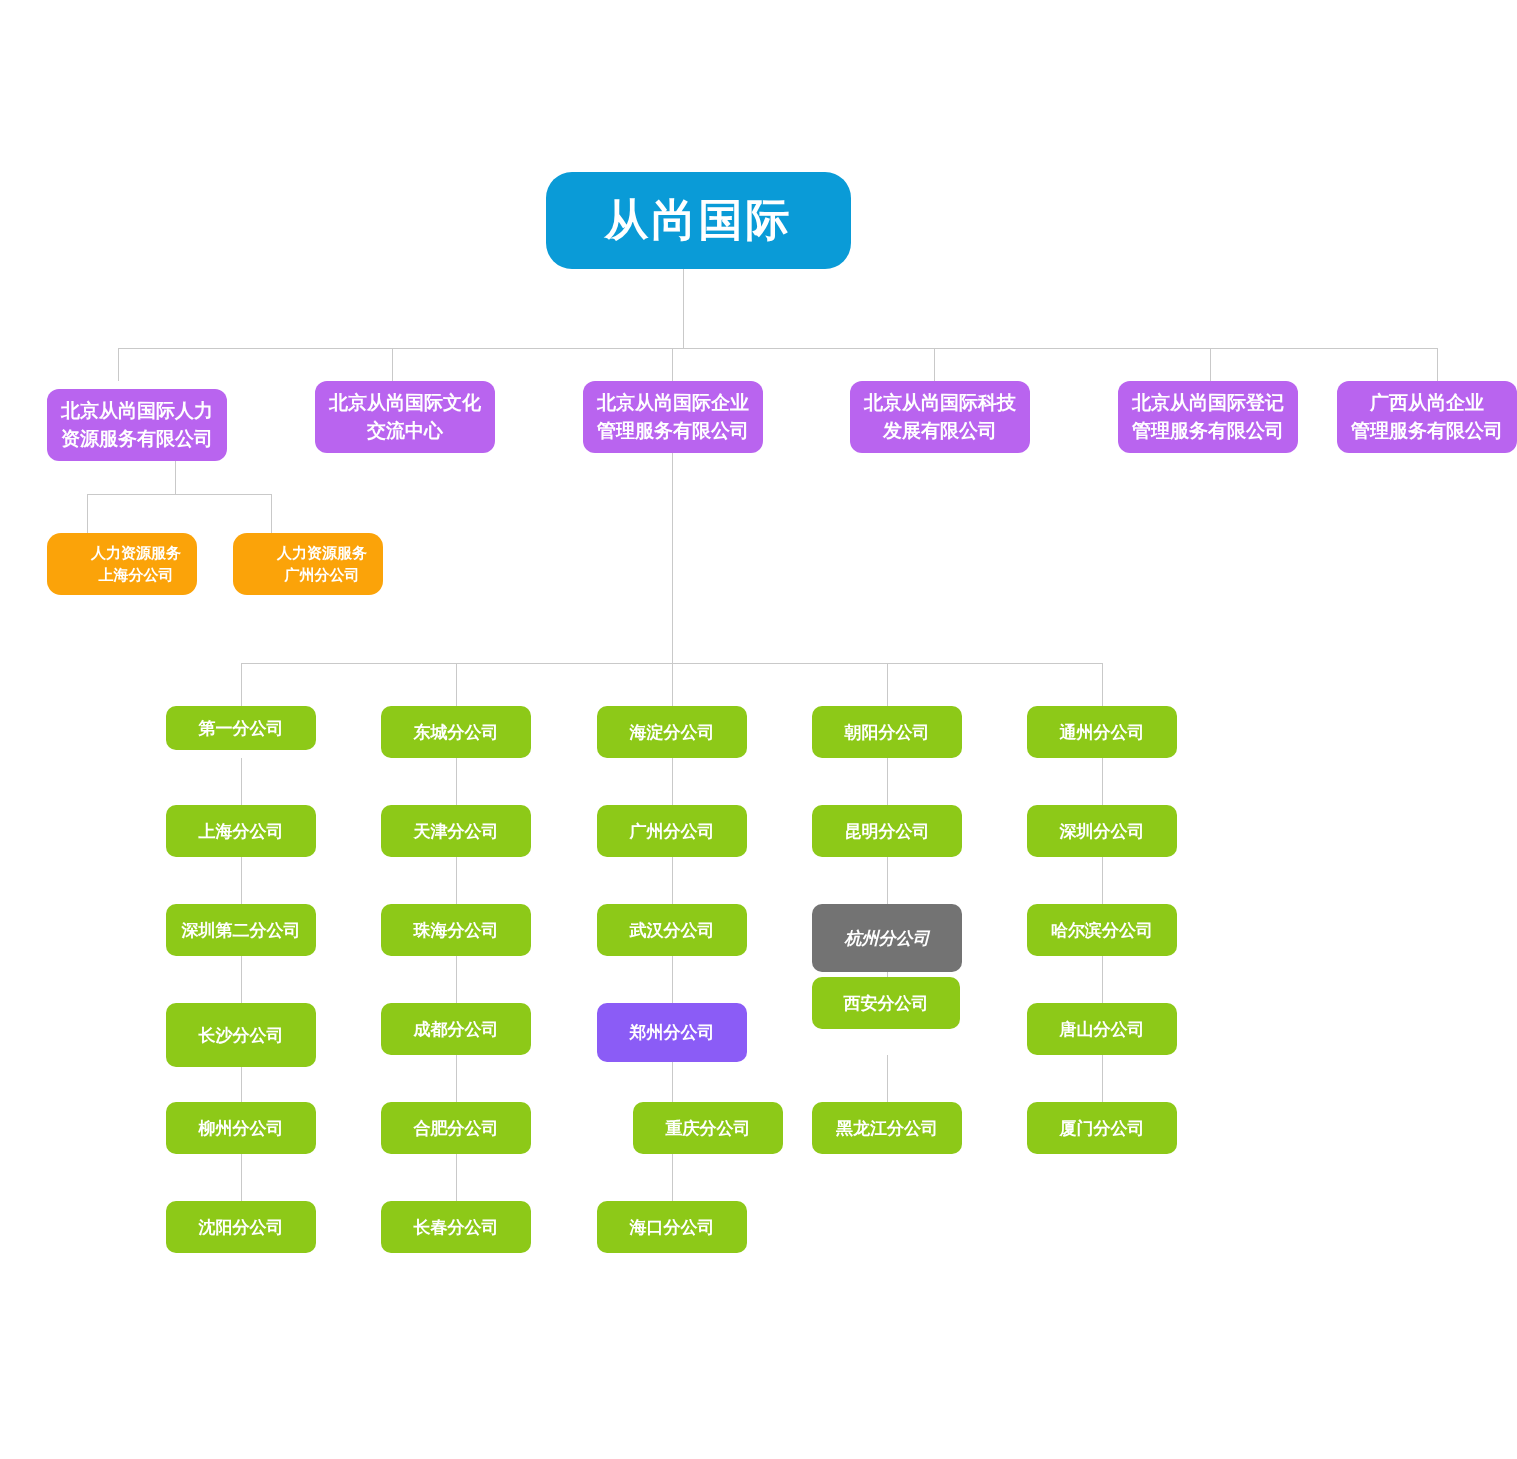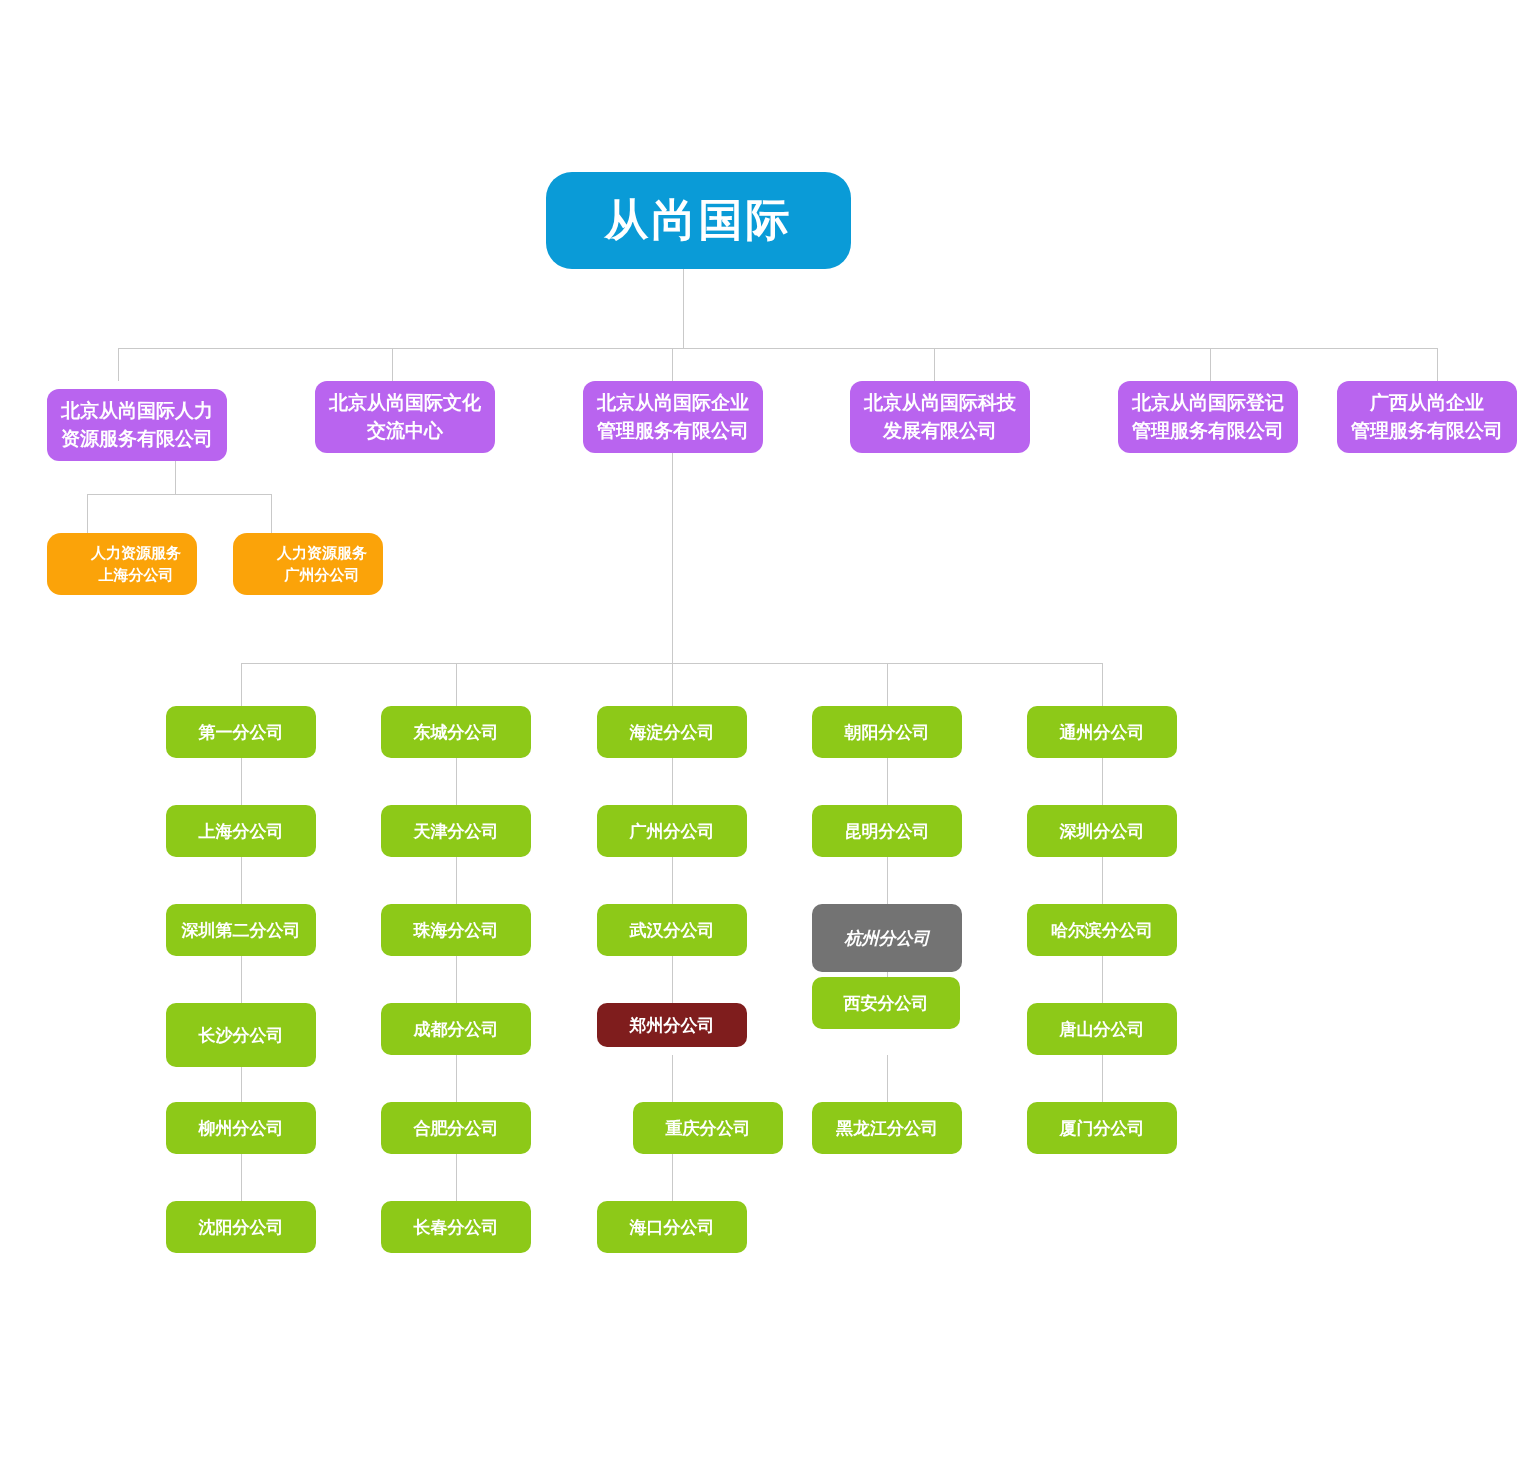--- a/index.html
+++ b/index.html
@@ -91,21 +91,21 @@
         <span>管理服务有限公司</span>
       </div>
       <div class="node hr-node" style="left: 47px; top: 533px; width: 150px; height: 62px; background: rgb(251, 163, 9);">
         <span>人力资源服务</span>
         <span>上海分公司</span>
       </div>
       <div class="node hr-node" style="left: 233px; top: 533px; width: 150px; height: 62px; background: rgb(251, 163, 9);">
         <span>人力资源服务</span>
         <span>广州分公司</span>
       </div>
-      <div class="node city-node" style="left: 166px; top: 706px; width: 150px; height: 52px; background: rgb(141, 201, 24);">
+      <div class="node city-node" style="left: 166px; top: 706px; width: 150px; height: 44px; background: rgb(141, 201, 24);">
         <span>第一分公司</span>
       </div>
       <div class="node city-node" style="left: 166px; top: 805px; width: 150px; height: 52px; background: rgb(141, 201, 24);">
         <span>上海分公司</span>
       </div>
       <div class="node city-node" style="left: 166px; top: 904px; width: 150px; height: 52px; background: rgb(141, 201, 24);">
         <span>深圳第二分公司</span>
       </div>
       <div class="node city-node" style="left: 166px; top: 1003px; width: 150px; height: 64px; background: rgb(141, 201, 24);">
         <span>长沙分公司</span>
@@ -136,21 +136,21 @@
       </div>
       <div class="node city-node" style="left: 597px; top: 706px; width: 150px; height: 52px; background: rgb(141, 201, 24);">
         <span>海淀分公司</span>
       </div>
       <div class="node city-node" style="left: 597px; top: 805px; width: 150px; height: 52px; background: rgb(141, 201, 24);">
         <span>广州分公司</span>
       </div>
       <div class="node city-node" style="left: 597px; top: 904px; width: 150px; height: 52px; background: rgb(141, 201, 24);">
         <span>武汉分公司</span>
       </div>
-      <div class="node city-node" style="left: 597px; top: 1003px; width: 150px; height: 44px; background: #7f1d1d;">
+      <div class="node city-node" style="left: 597px; top: 1003px; width: 150px; height: 59px; background: #8b5cf6;">
         <span>郑州分公司</span>
       </div>
       <div class="node city-node" style="left: 597px; top: 1102px; width: 150px; height: 52px; background: rgb(141, 201, 24); margin-left: 36px;">
         <span>重庆分公司</span>
       </div>
       <div class="node city-node" style="left: 597px; top: 1201px; width: 150px; height: 52px; background: rgb(141, 201, 24);">
         <span>海口分公司</span>
       </div>
       <div class="node city-node" style="left: 812px; top: 706px; width: 150px; height: 52px; background: rgb(141, 201, 24);">
         <span>朝阳分公司</span>

